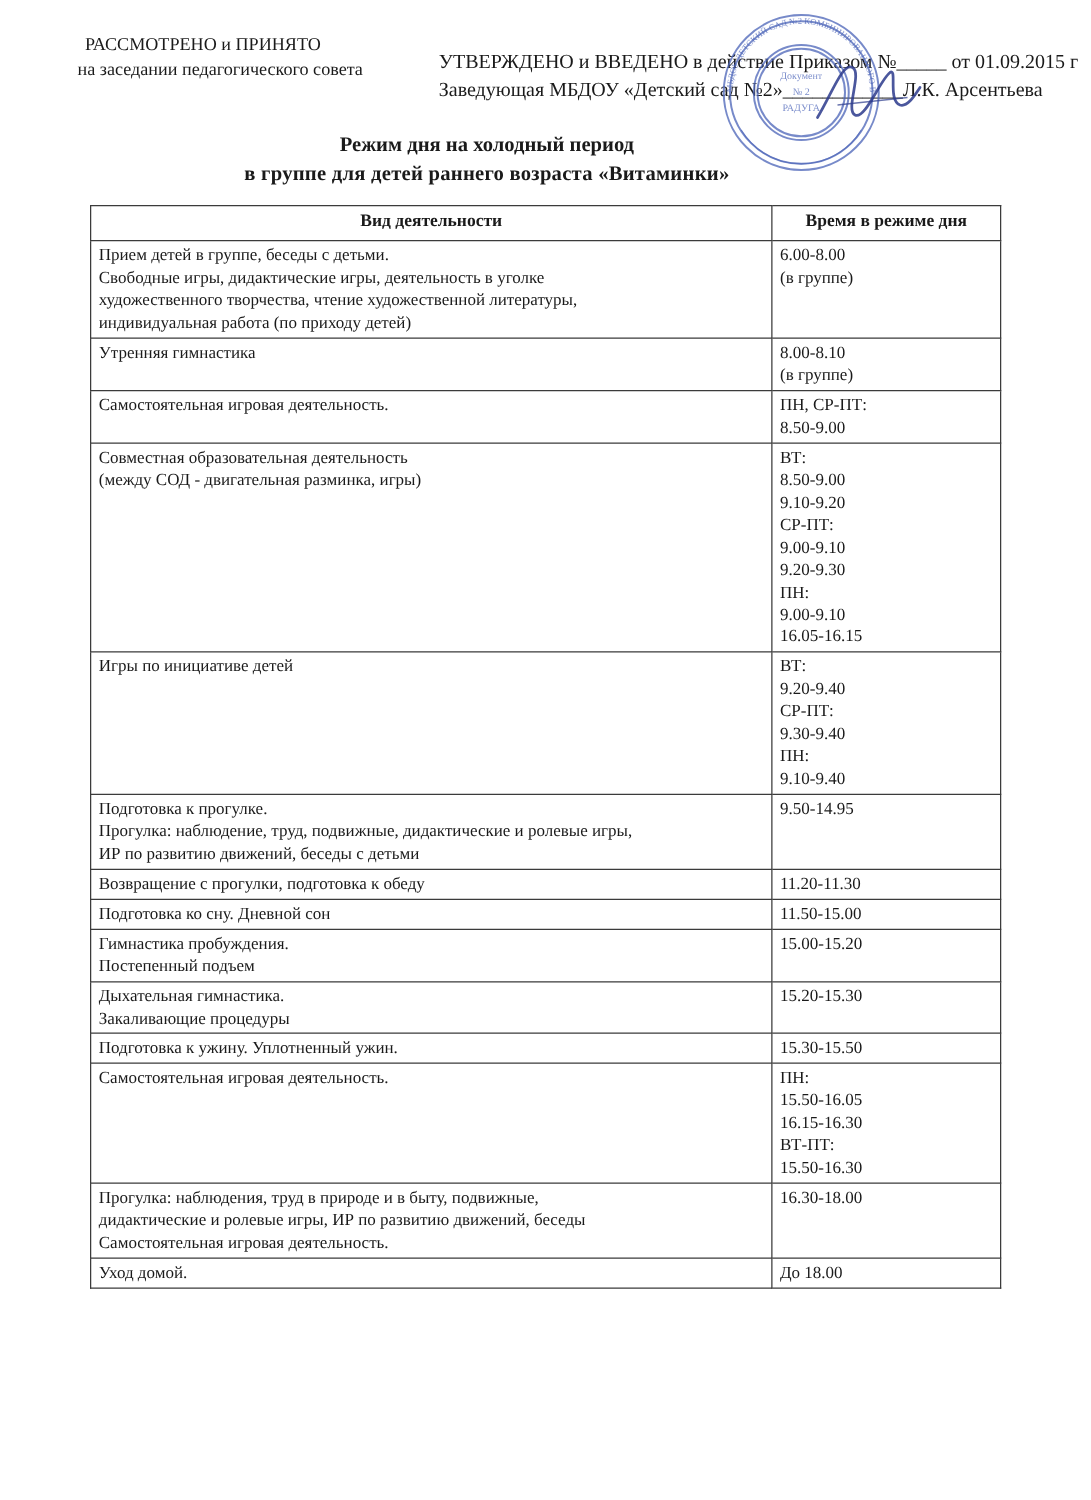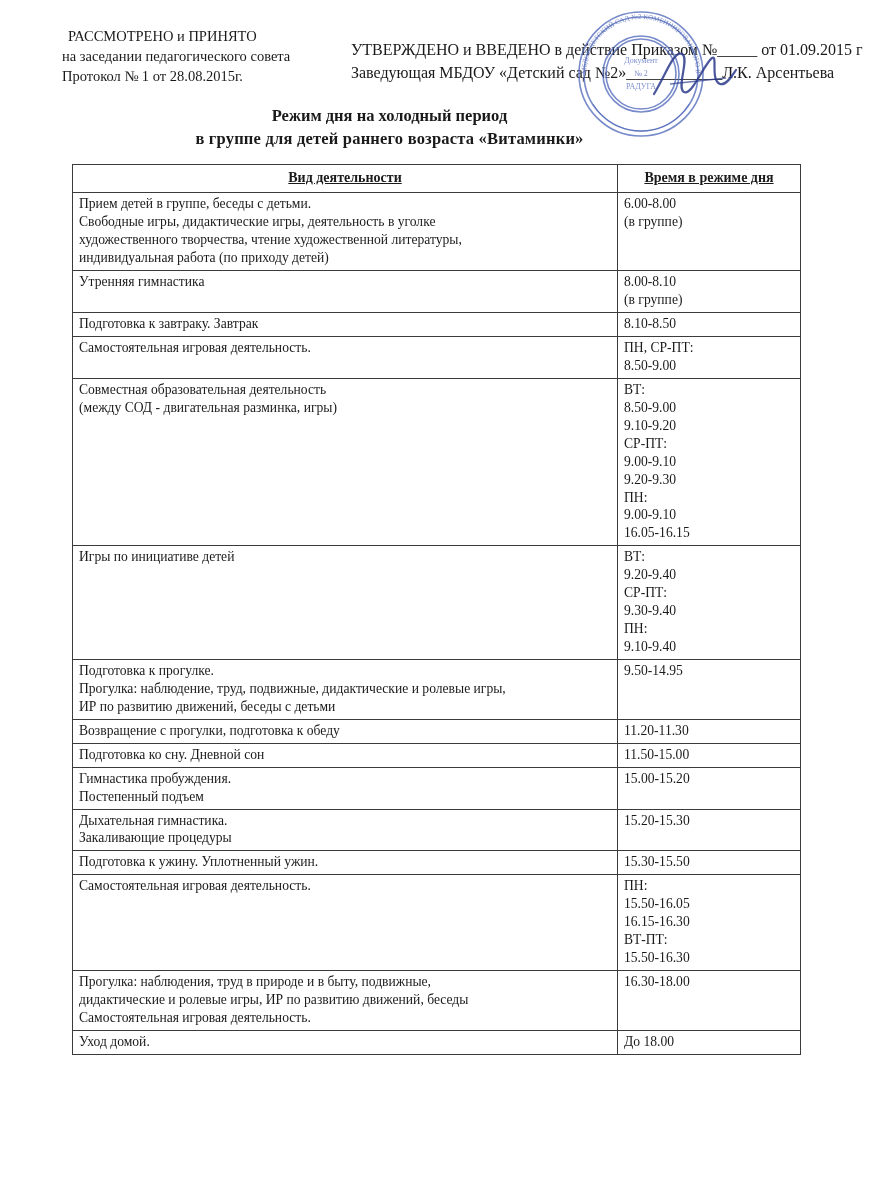--- a/index.html
+++ b/index.html
@@ -96,40 +96,38 @@
     border: 1px solid #3b3b3b;
     vertical-align: top;
     padding: 2px 5px 3px 6px;
     line-height: 1.32;
   }
   table.schedule th {
     text-align: center;
     font-weight: bold;
     font-size: 14px;
     padding: 4px 5px 5px;
-    text-decoration: underline;
   }
   td.time {
     white-space: pre-line;
   }
   td.act {
     white-space: pre-line;
   }
   .hdr2 { line-height: 1.3; }
 </style>
 </head>
 <body>
 
 <div class="page">
 
   <div class="approvals">
     <div class="approval-left">
       <div class="ln1">РАССМОТРЕНО и ПРИНЯТО</div>
       <div>на заседании педагогического совета</div>
-      <div>Протокол № 1 от 28.08.2015г.</div>
     </div>
     <div class="approval-right">
       <div class="rl1">УТВЕРЖДЕНО и ВВЕДЕНО в действие Приказом  №_____ от 01.09.2015 г</div>
       <div class="rl2">Заведующая МБДОУ «Детский сад №2»____________Л.К. Арсентьева</div>
     </div>
   </div>
 
   <svg class="stamp" viewBox="0 0 132 132">
     <g fill="none" stroke="#4a63b8" stroke-width="1.6" opacity="0.75">
       <circle cx="66" cy="66" r="62"></circle>
@@ -182,24 +180,20 @@
 индивидуальная работа (по приходу детей)</td>
           <td class="time">6.00-8.00
 (в группе)</td>
         </tr>
         <tr>
           <td class="act">Утренняя гимнастика</td>
           <td class="time">8.00-8.10
 (в группе)</td>
         </tr>
         <tr>
-          <td class="act">Подготовка к завтраку.  Завтрак</td>
-          <td class="time">8.10-8.50</td>
-        </tr>
-        <tr>
           <td class="act">Самостоятельная игровая деятельность.</td>
           <td class="time">ПН, СР-ПТ:
 8.50-9.00</td>
         </tr>
         <tr>
           <td class="act">Совместная образовательная деятельность
 (между СОД - двигательная разминка, игры)</td>
           <td class="time">ВТ:
 8.50-9.00
 9.10-9.20

